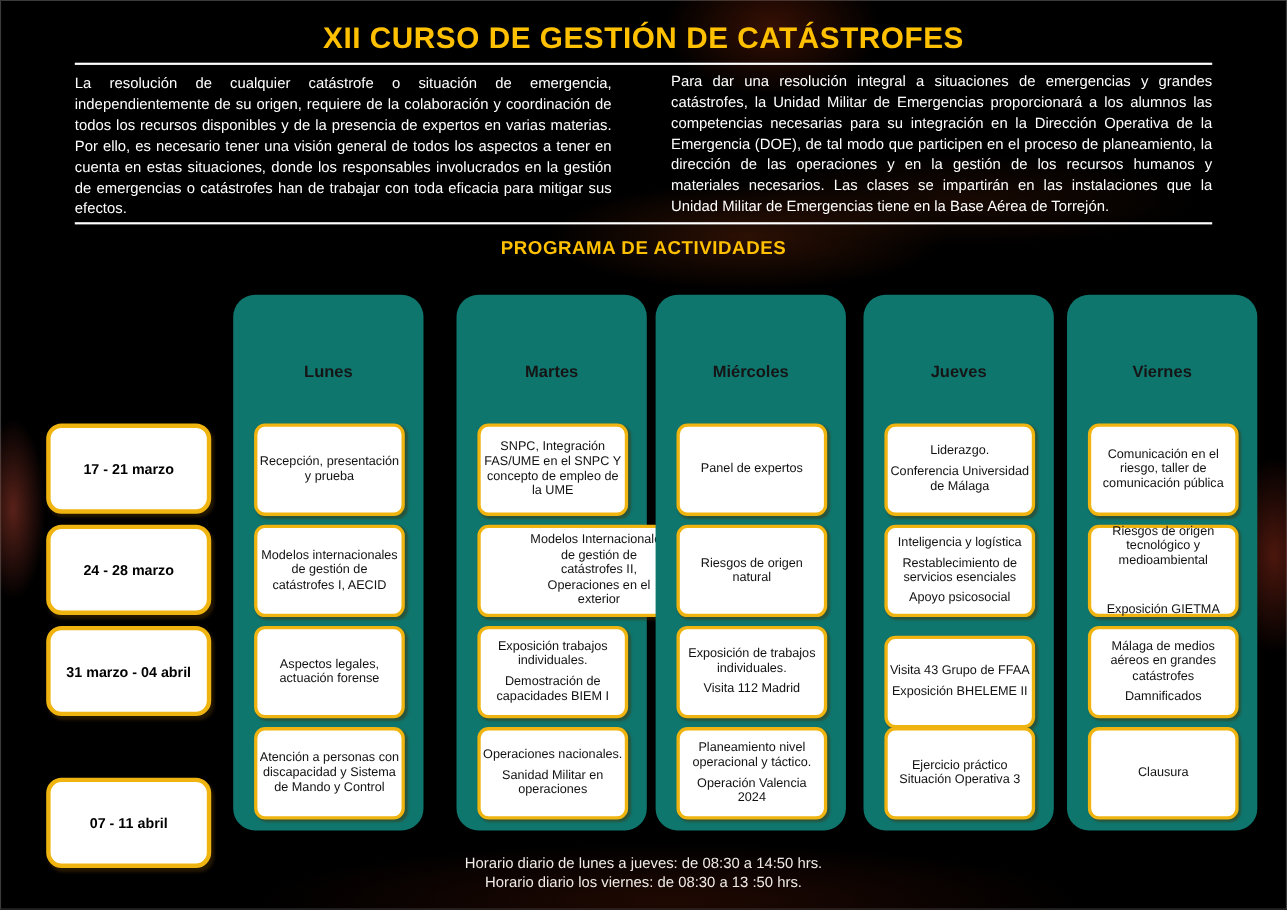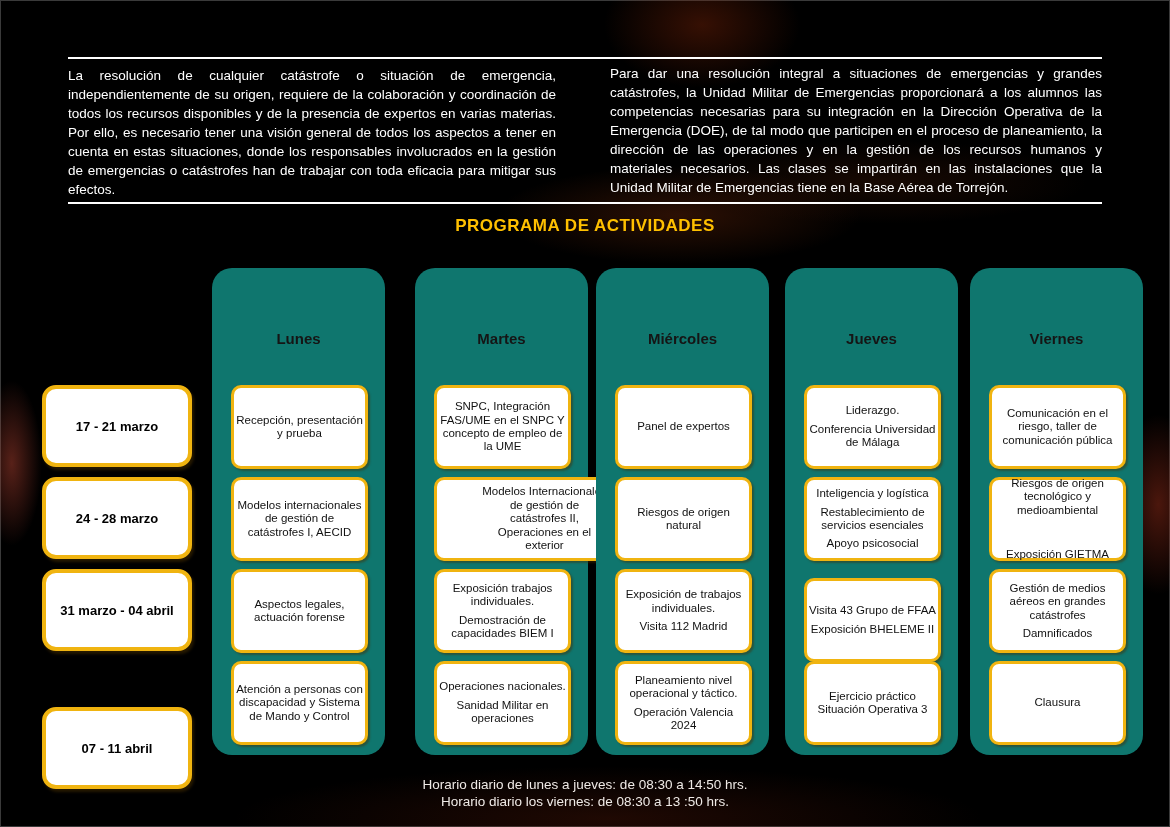--- a/index.html
+++ b/index.html
@@ -65,20 +65,21 @@
     position:absolute;top:776px;left:0;width:100%;text-align:center;
     color:#efeae6;font-size:13.5px;line-height:17px;
   }
 </style>
 </head>
 <body>
 
 <div class="poster">
   <div class="bg-texture"></div>
 
+  <div class="title">XII CURSO DE GESTIÓN DE CATÁSTROFES</div>
   <div class="rule rule-1"></div>
 
   <div class="intro intro-left">La resolución de cualquier catástrofe o situación de emergencia, independientemente de su origen, requiere de la colaboración y coordinación de todos los recursos disponibles y de la presencia de expertos en varias materias. Por ello, es necesario tener una visión general de todos los aspectos a tener en cuenta en estas situaciones, donde los responsables involucrados en la gestión de emergencias o catástrofes han de trabajar con toda eficacia para mitigar sus efectos.</div>
   <div class="intro intro-right">Para dar una resolución integral a situaciones de emergencias y grandes catástrofes, la Unidad Militar de Emergencias proporcionará a los alumnos las competencias necesarias para su integración en la Dirección Operativa de la Emergencia (DOE), de tal modo que participen en el proceso de planeamiento, la dirección de las operaciones y en la gestión de los recursos humanos y materiales necesarios. Las clases se impartirán en las instalaciones que la Unidad Militar de Emergencias tiene en la Base Aérea de Torrejón.</div>
 
   <div class="rule rule-2"></div>
   <div class="program-heading">PROGRAMA DE ACTIVIDADES</div>
 
   <div class="week-col">
       <div class="week-box" style="top: 0px;">17 - 21 marzo</div>
@@ -167,21 +168,21 @@
         <div class="day-header">Viernes</div>
         <div class="cells">
           <div class="cell" style="top: 0px;">
             <p>Comunicación en el riesgo, taller de comunicación pública</p>
           </div>
           <div class="cell" style="top: 92px; gap: 26px;">
             <p>Riesgos de origen tecnológico y medioambiental</p>
             <p>Exposición GIETMA</p>
           </div>
           <div class="cell" style="top: 184px;">
-            <p>Gestión de medios aéreos en grandes catástrofes</p>
+            <p>Málaga de medios aéreos en grandes catástrofes</p>
             <p>Damnificados</p>
           </div>
           <div class="cell" style="top: 276px;">
             <p>Clausura</p>
           </div>
         </div>
       </div>
     </div>
 
   <div class="footer">

